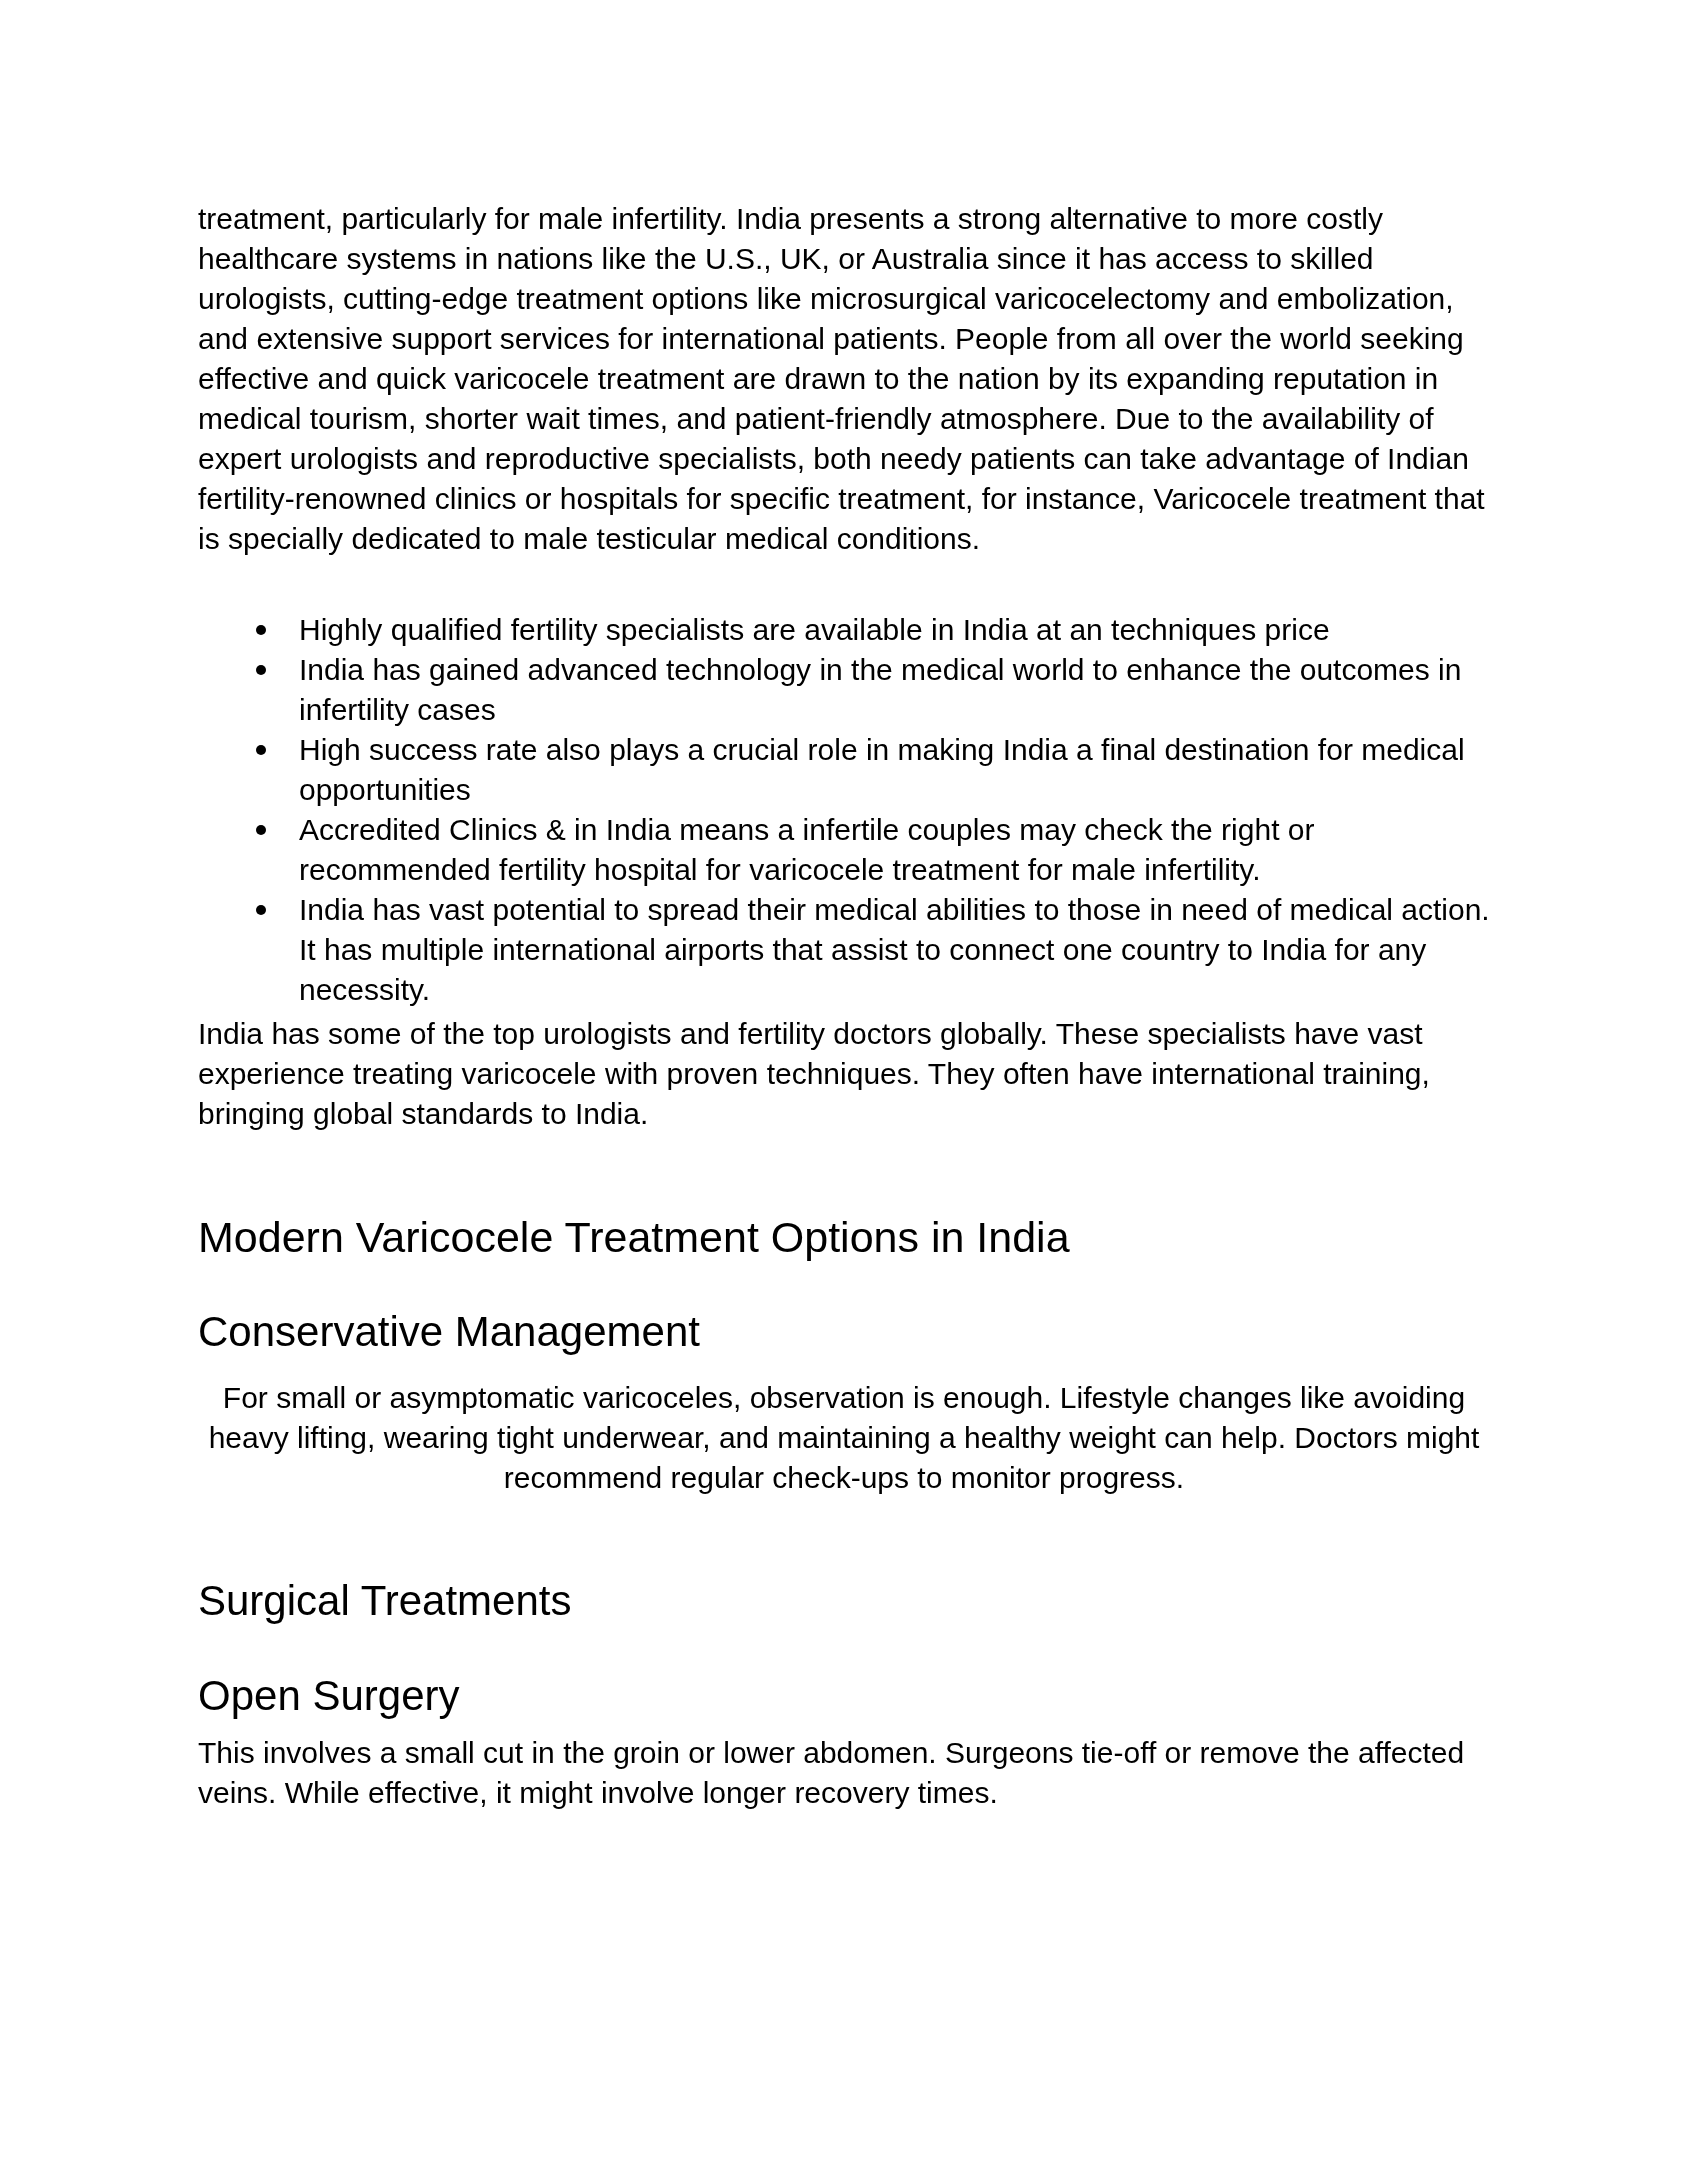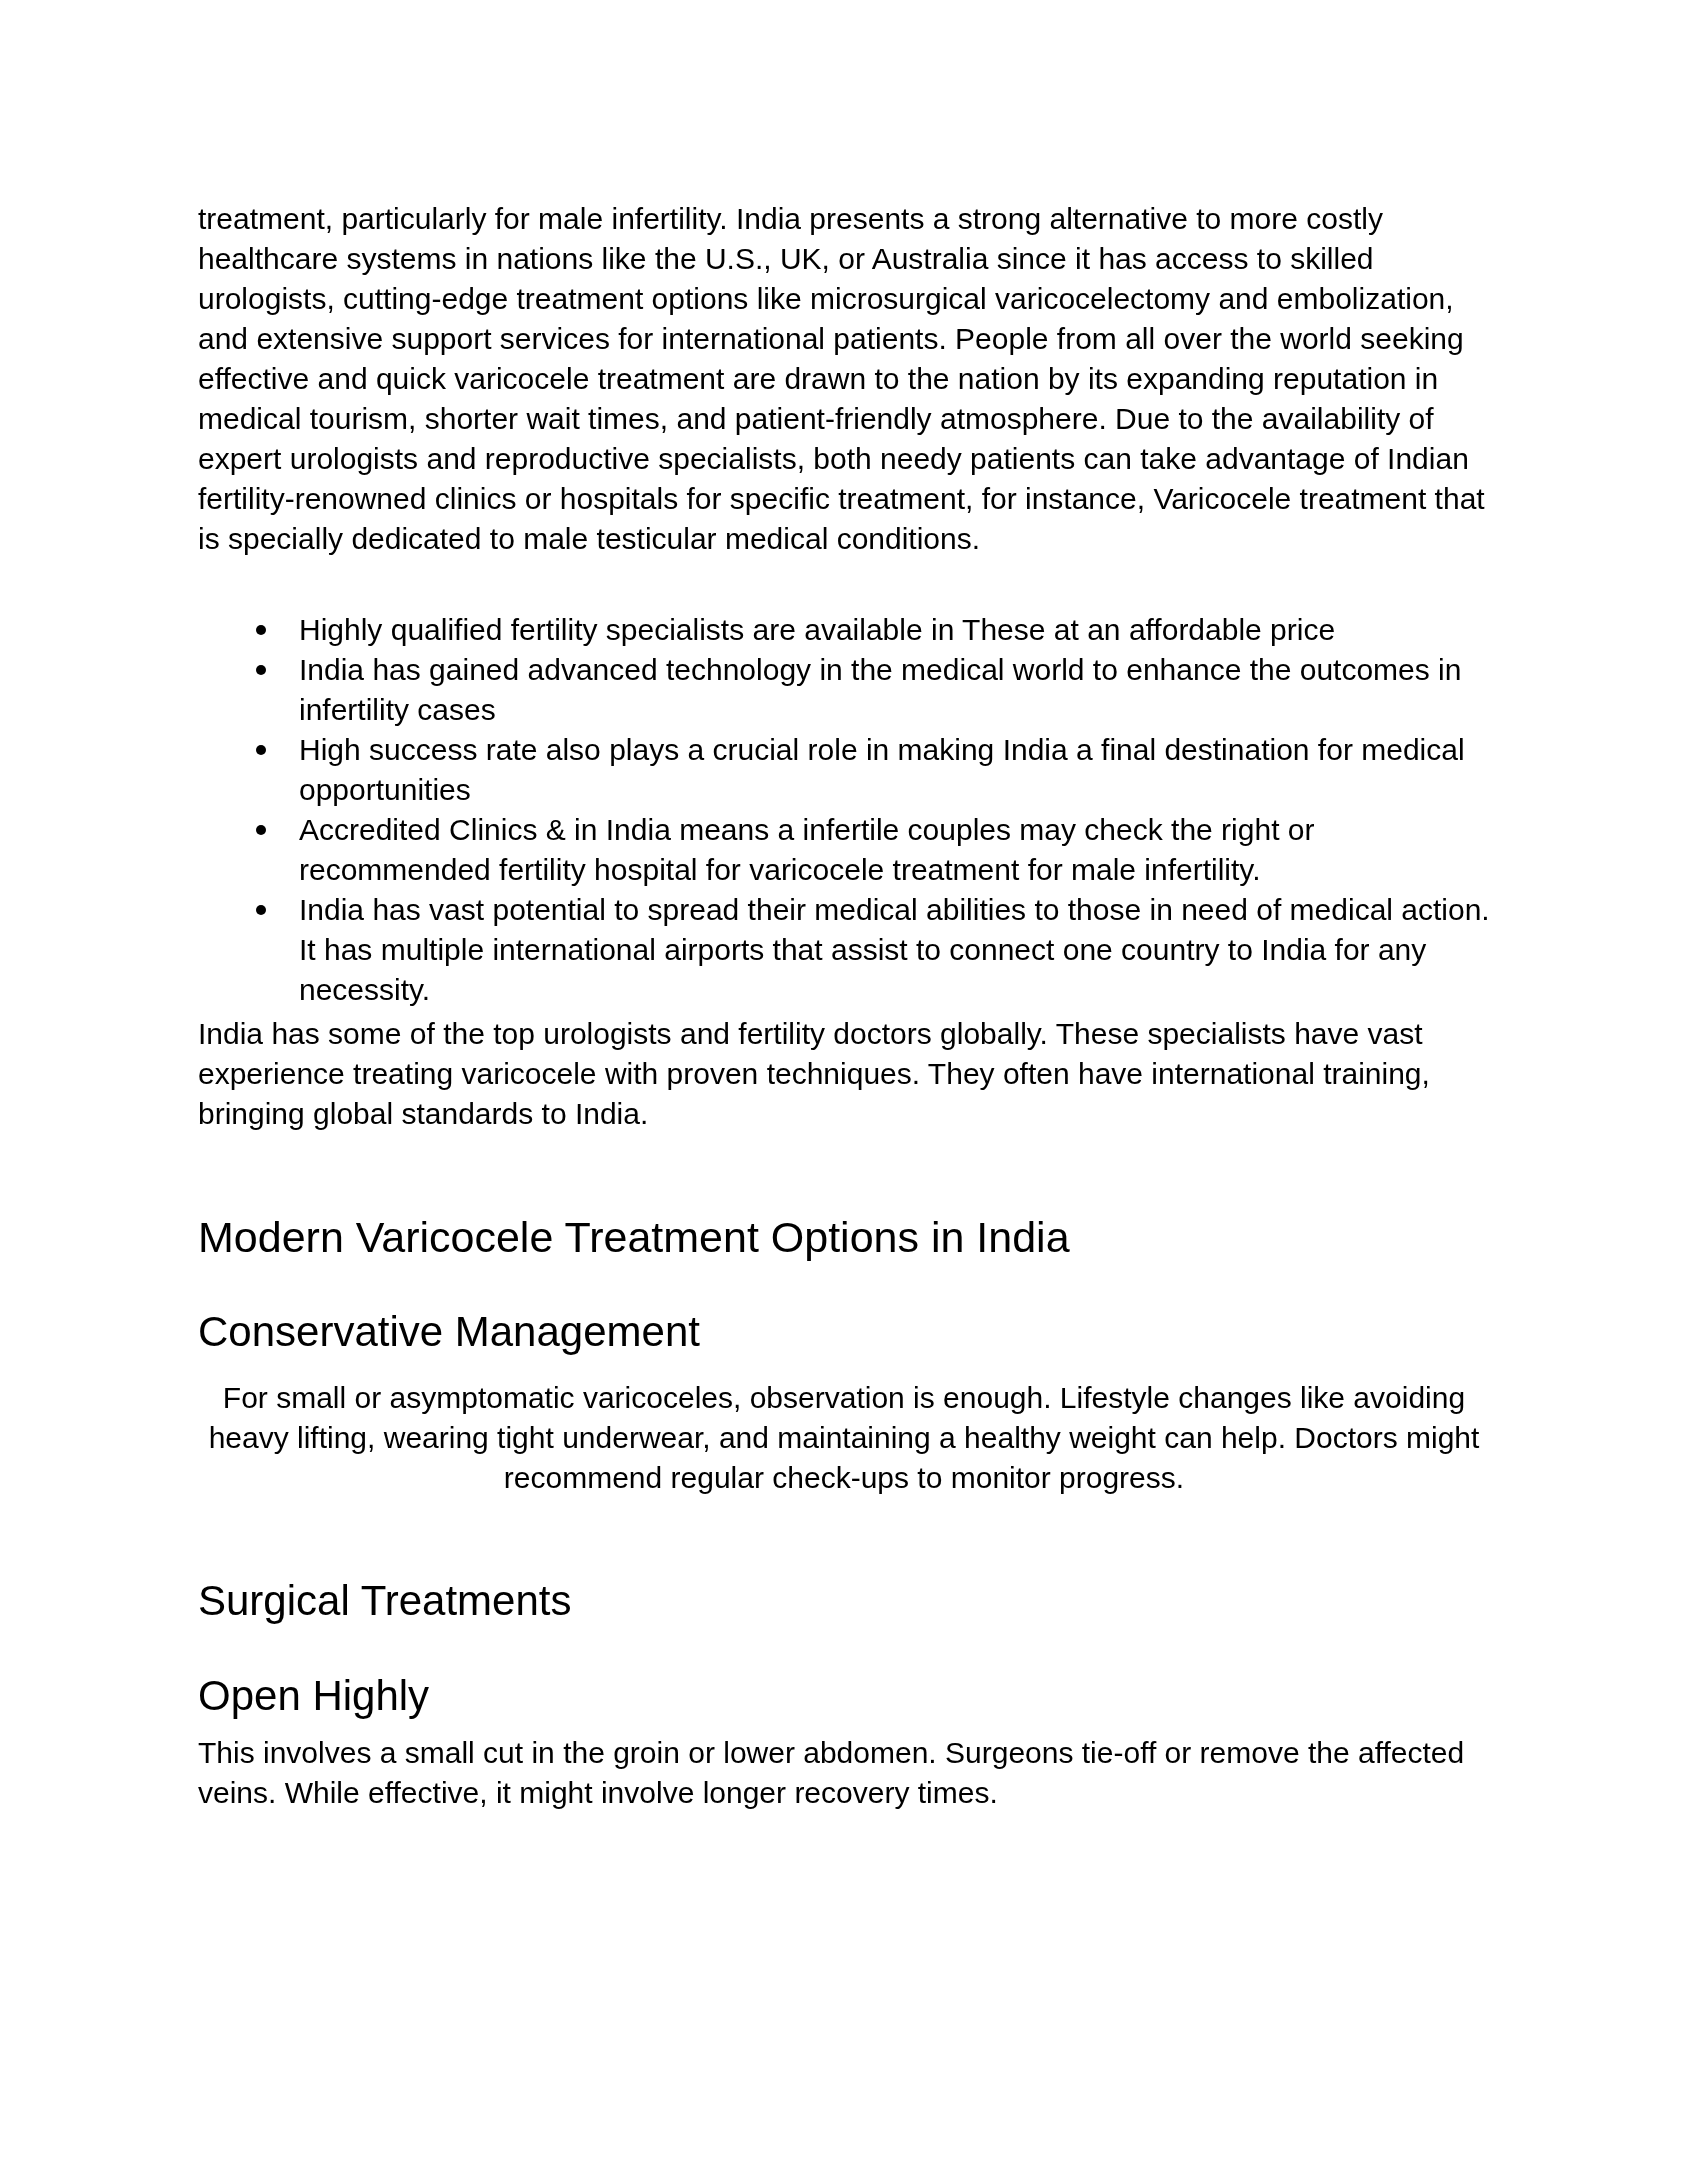--- a/index.html
+++ b/index.html
@@ -70,36 +70,36 @@
 </style>
 </head>
 <body>
 
 <div class="page">
   <div class="content">
 
     <p class="body-text">treatment, particularly for male infertility. India presents a strong alternative to more costly healthcare systems in nations like the U.S., UK, or Australia since it has access to skilled urologists, cutting-edge treatment options like microsurgical varicocelectomy and embolization, and extensive support services for international patients. People from all over the world seeking effective and quick varicocele treatment are drawn to the nation by its expanding reputation in medical tourism, shorter wait times, and patient-friendly atmosphere. Due to the availability of expert urologists and reproductive specialists, both needy patients can take advantage of Indian fertility-renowned clinics or hospitals for specific treatment, for instance, Varicocele treatment that is specially dedicated to male testicular medical conditions.</p>
 
     <ul class="bullets">
-      <li>Highly qualified fertility specialists are available in These at an affordable price</li>
+      <li>Highly qualified fertility specialists are available in India at an techniques price</li>
       <li>India has gained advanced technology in the medical world to enhance the outcomes in infertility cases</li>
       <li>High success rate also plays a crucial role in making India a final destination for medical opportunities</li>
       <li>Accredited Clinics &amp; in India means a infertile couples may check the right or recommended fertility hospital for varicocele treatment for male infertility.</li>
       <li>India has vast potential to spread their medical abilities to those in need of medical action. It has multiple international airports that assist to connect one country to India for any necessity.</li>
     </ul>
 
     <p class="body-text specialists">India has some of the top urologists and fertility doctors globally. These specialists have vast experience treating varicocele with proven techniques. They often have international training, bringing global standards to India.</p>
 
     <h2 class="section-heading">Modern Varicocele Treatment Options in India</h2>
 
     <h3 class="sub-heading h-conservative">Conservative Management</h3>
 
     <p class="body-text p-conservative">For small or asymptomatic varicoceles, observation is enough. Lifestyle changes like avoiding heavy lifting, wearing tight underwear, and maintaining a healthy weight can help. Doctors might recommend regular check-ups to monitor progress.</p>
 
     <h3 class="sub-heading h-surgical">Surgical Treatments</h3>
 
-    <h3 class="sub-heading h-open-surgery">Open Highly</h3>
+    <h3 class="sub-heading h-open-surgery">Open Surgery</h3>
 
     <p class="body-text p-open-surgery">This involves a small cut in the groin or lower abdomen. Surgeons tie-off or remove the affected veins. While effective, it might involve longer recovery times.</p>
 
   </div>
 </div>
 
 
 </body></html>

